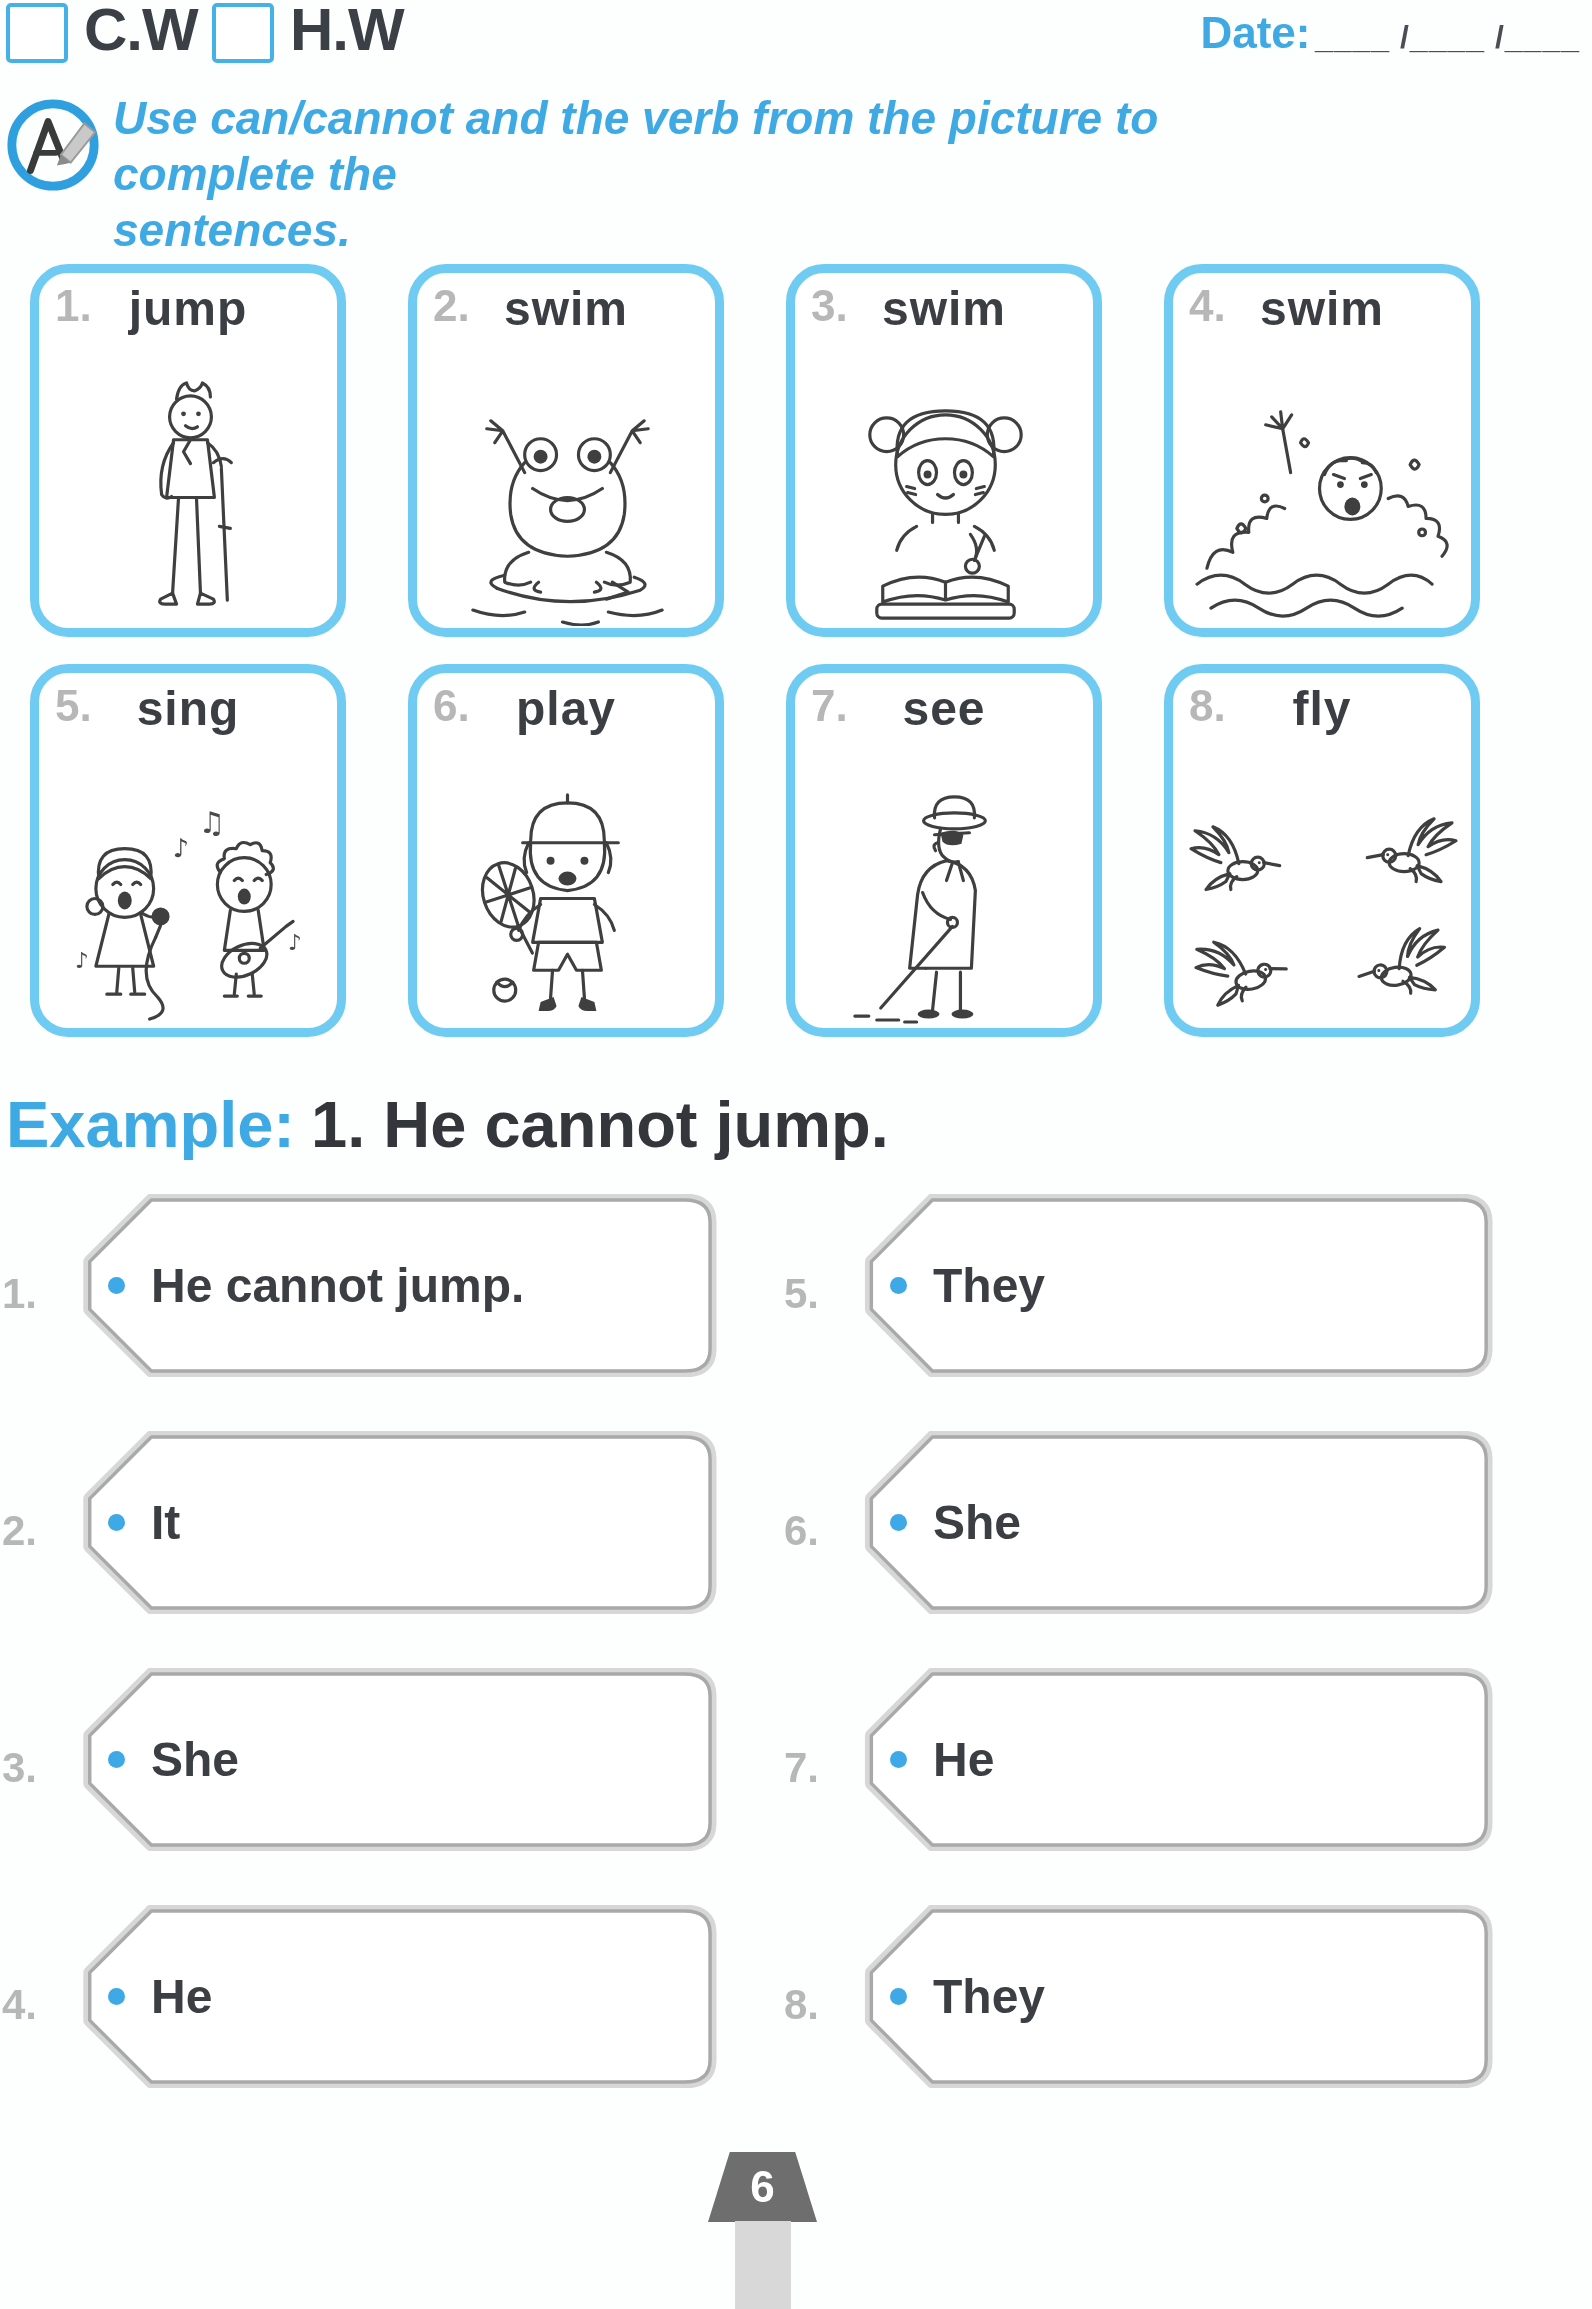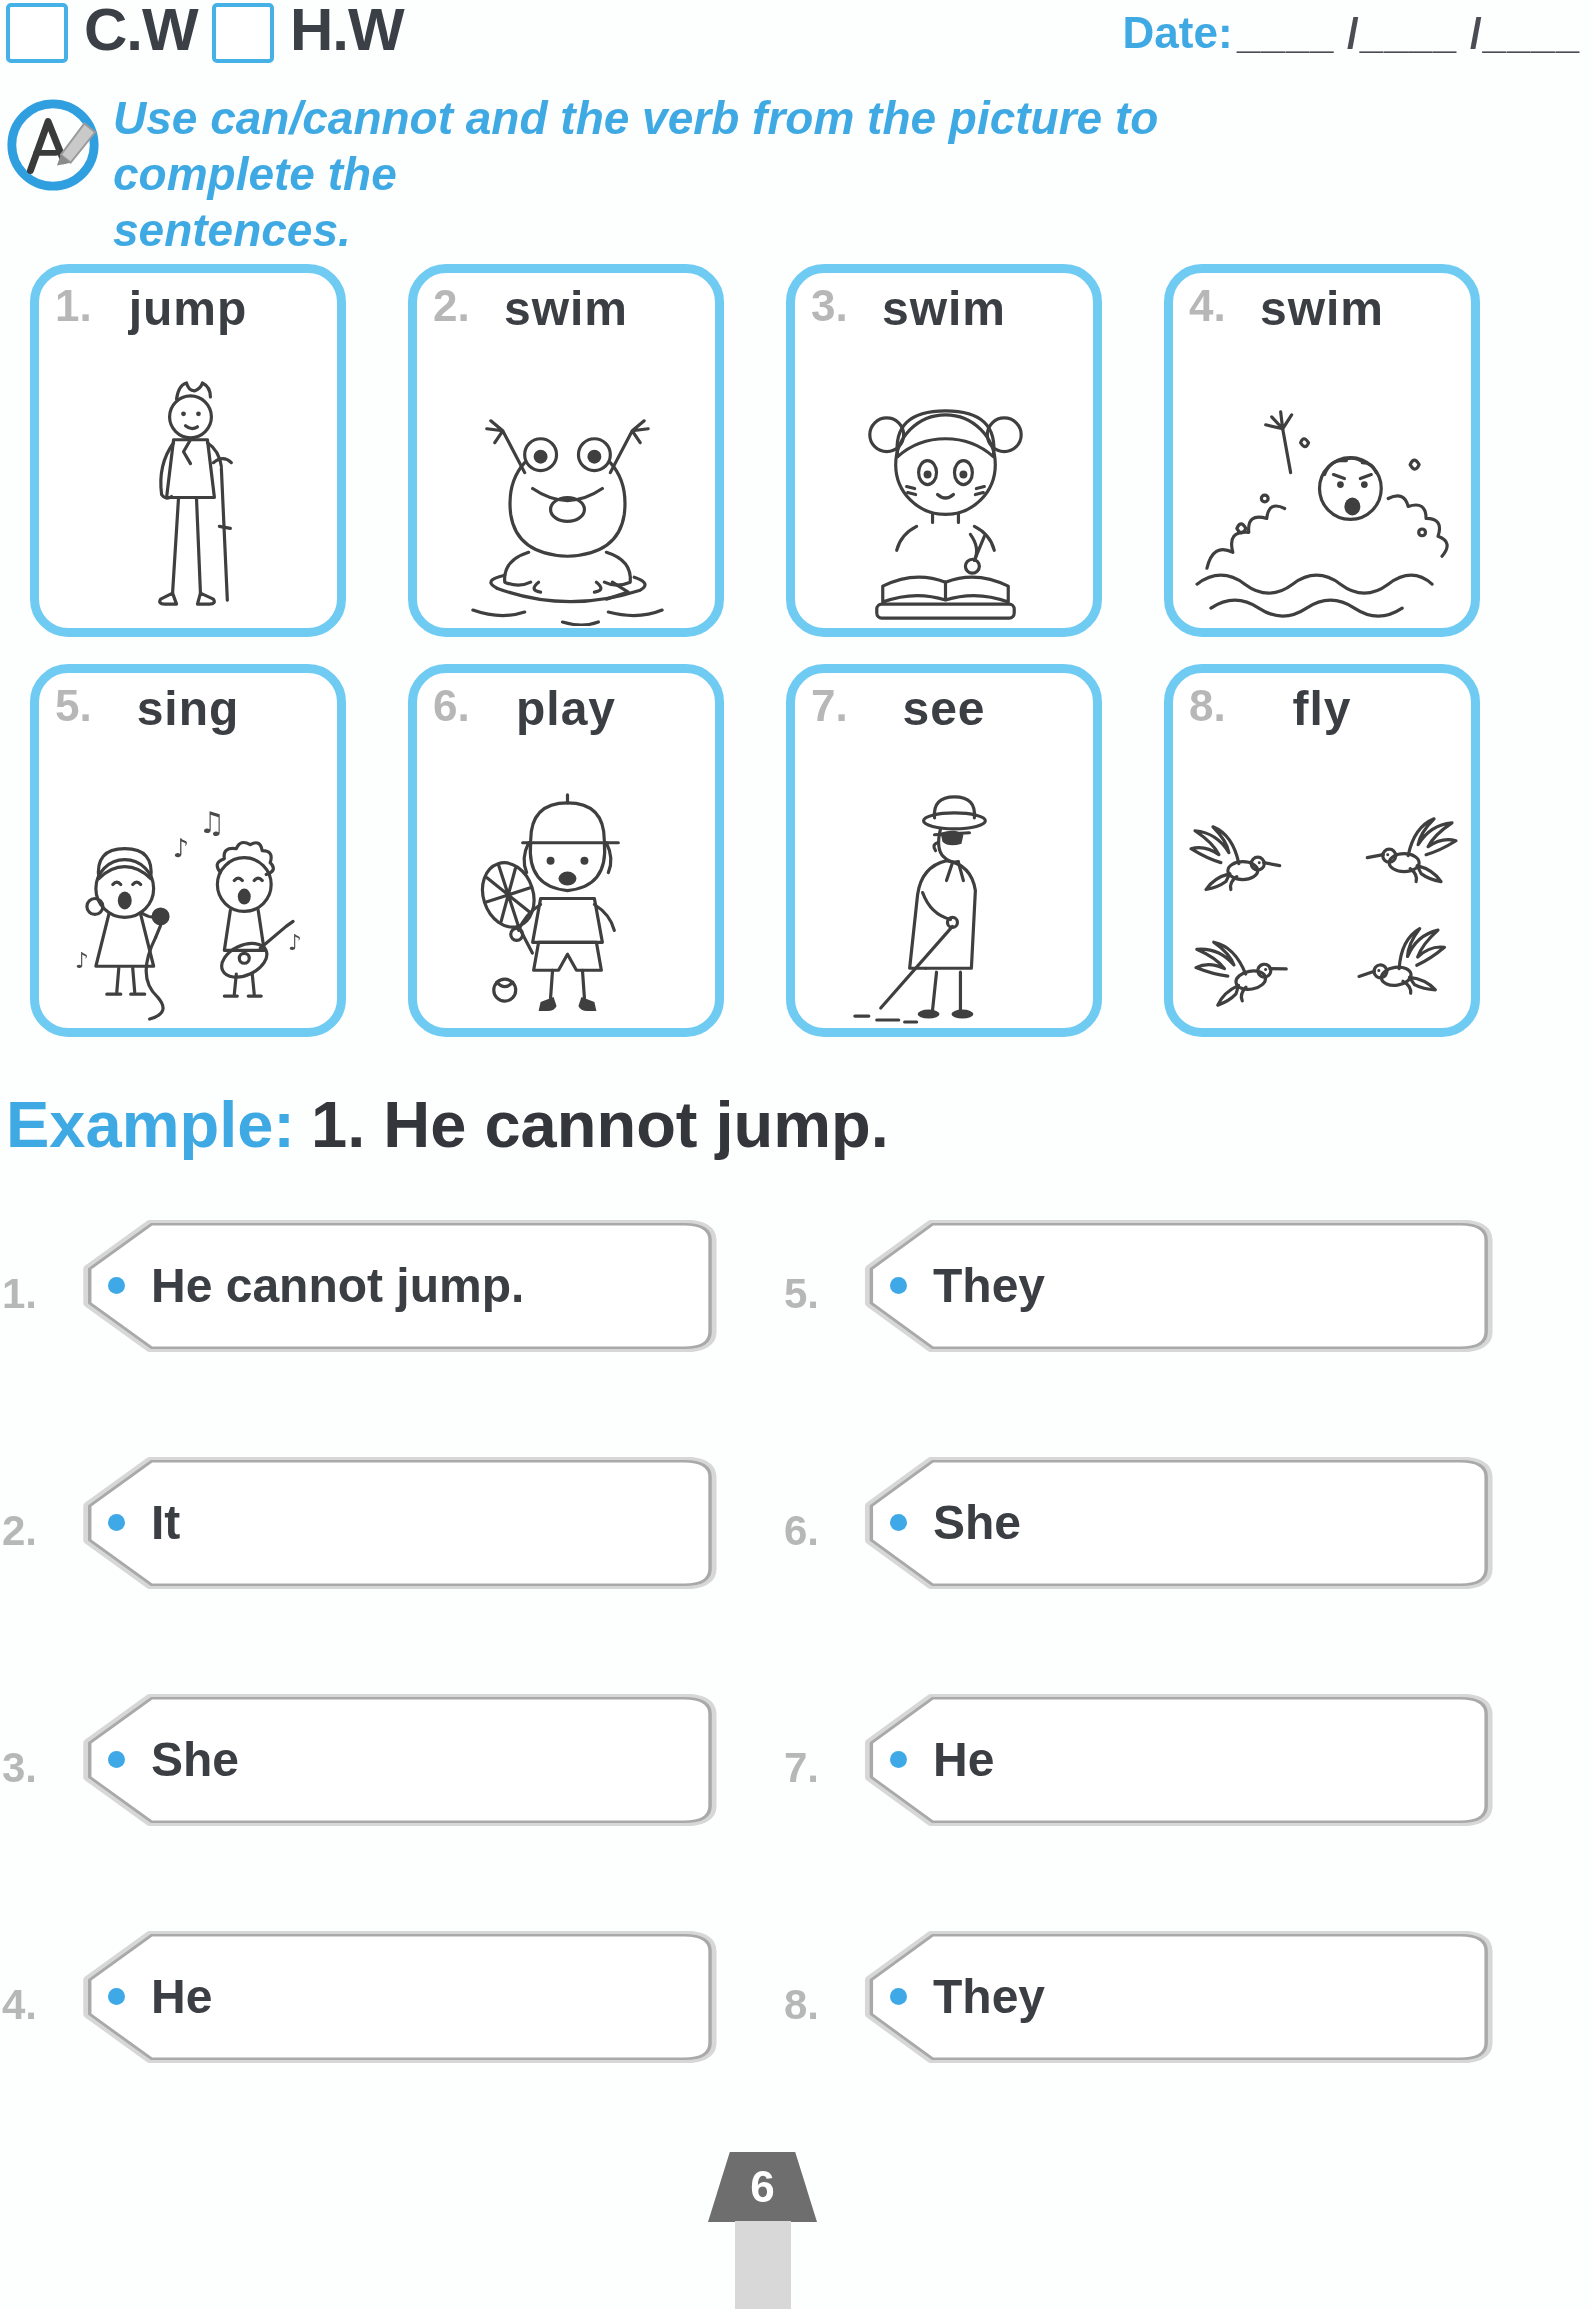--- a/index.html
+++ b/index.html
@@ -20,21 +20,21 @@
   .checkbox-label {
     position:absolute; top:0; height:60px; line-height:60px;
     font-size:60px; font-weight:bold; color:#3b3f46; letter-spacing:-1px;
   }
   .cbl1 { left:84px; }
   .cbl2 { left:290px; }
   .date-block {
     position:absolute; top:8px; right:12px; white-space:nowrap; font-weight:bold;
   }
   .date-label { color:#3fa9e3; font-size:44px; }
-  .date-blanks { color:#4a4e54; font-size:42px; letter-spacing:1px; }
+  .date-blanks { color:#4a4e54; font-size:32px; letter-spacing:1px; }
 
   
   .instruction-icon { position:absolute; left:4px; top:96px; width:98px; height:98px; }
   .instruction-text {
     position:absolute; left:113px; top:90px; width:1055px;
     font-size:46px; font-weight:bold; color:#3fa9e3; line-height:1.22;font-style:italic;
   }
 
   
   .cards {
@@ -73,21 +73,21 @@
     position:absolute; top:1194px; left:2px;
     display:grid; grid-template-columns:718px 712px;
     column-gap:64px; row-gap:54px;
   }
   .answer { display:flex; align-items:center; height:183px; }
   .answer-num {
     width:44px; flex:none;
     font-size:42px; font-weight:bold; color:#b7b7b7;
     transform:translateY(8px);
   }
-  .tag { position:relative; flex:1; height:132px; }
+  .tag { position:relative; flex:1; height:183px; }
   .tag-shape { position:absolute; inset:0; width:100%; height:100%; }
   .tag-content {
     position:absolute; inset:0; display:flex; align-items:center;
     padding-left:62px; gap:26px;
   }
   .bullet { width:17px; height:17px; border-radius:50%; background:#3fa9e8; flex:none; }
   .tag-text { font-size:48px; font-weight:bold; color:#3b3e43; }
 
   
   .page-tab {

